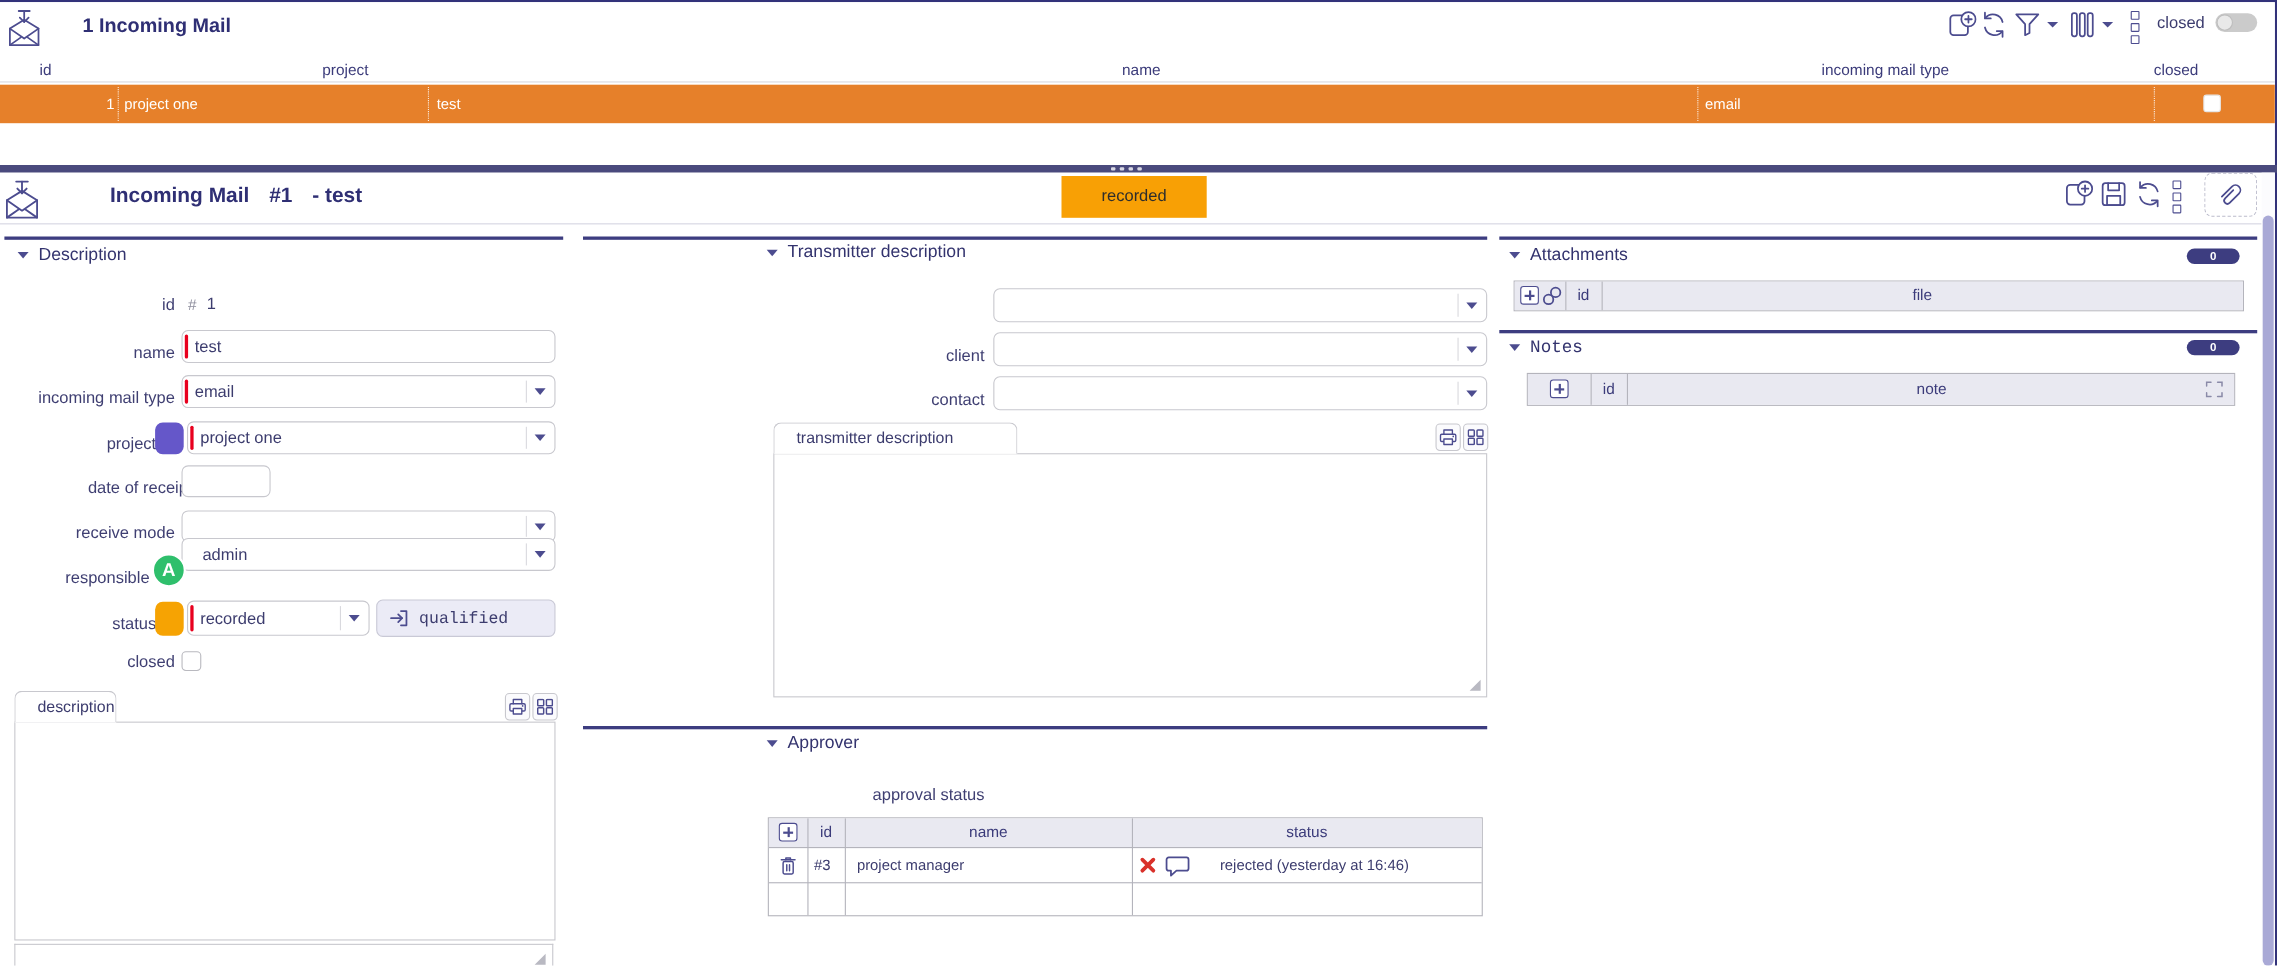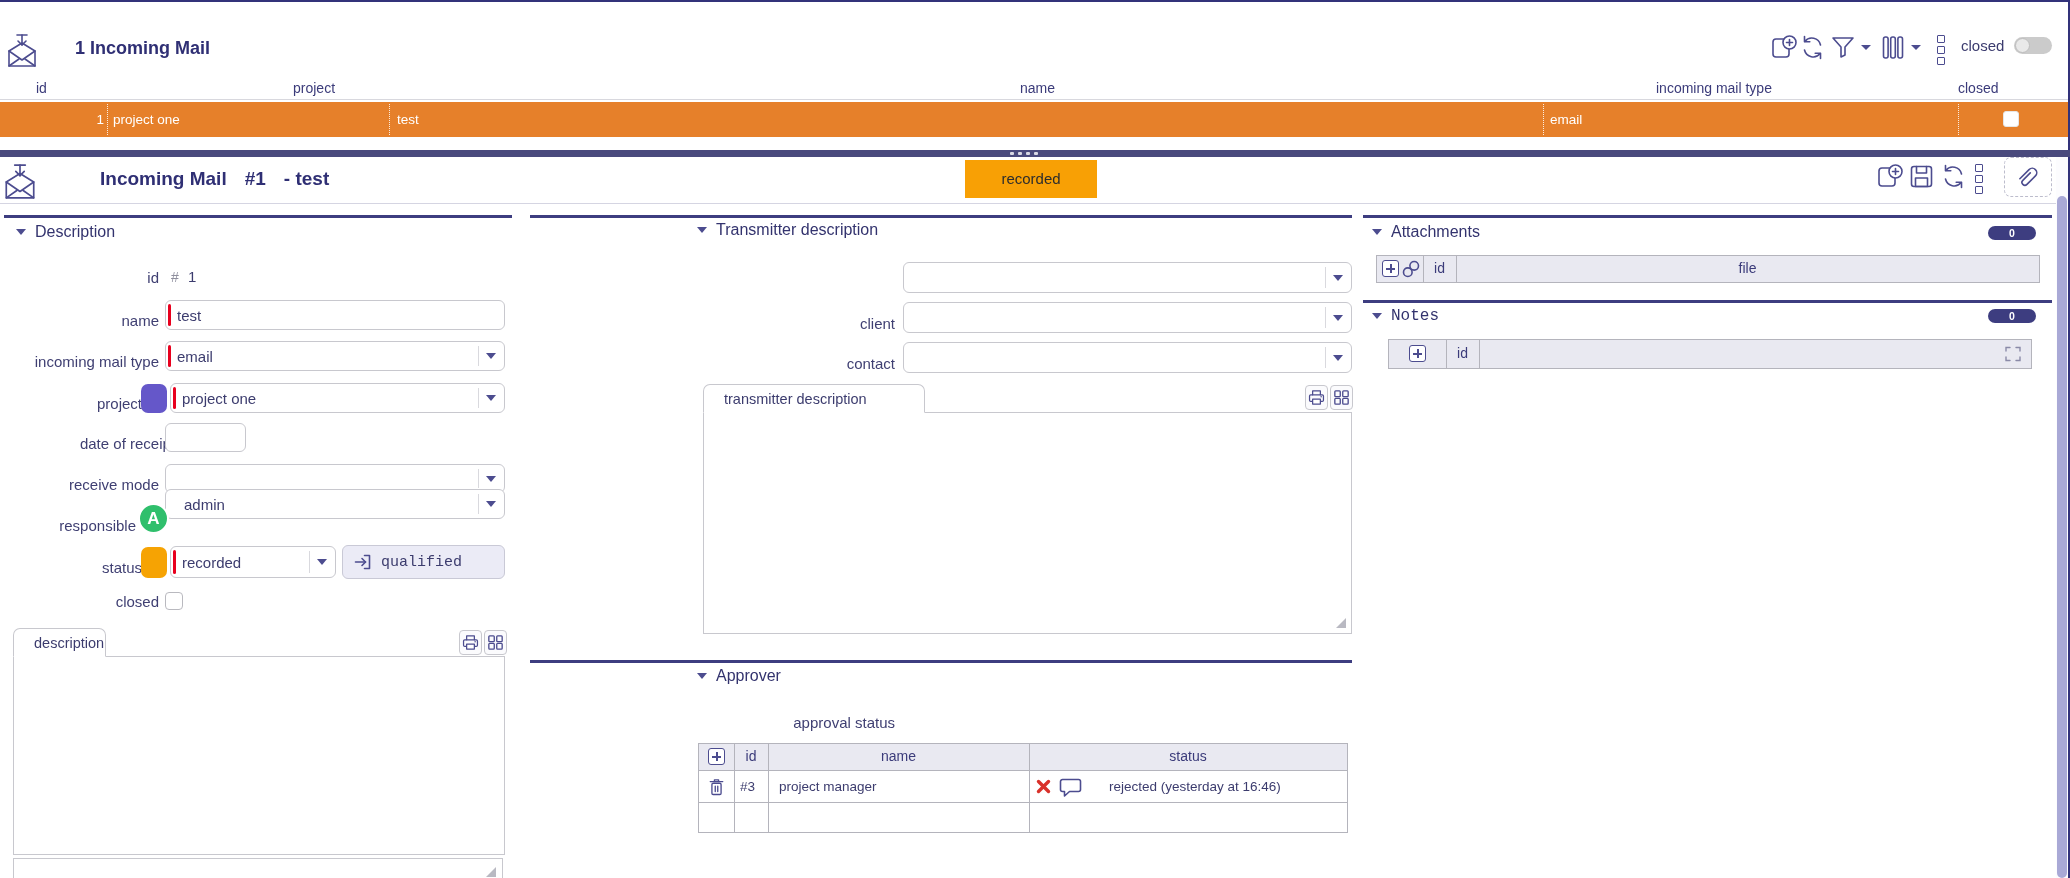--- a/index.html
+++ b/index.html
@@ -48,21 +48,21 @@
   .checkbox{position:absolute;box-sizing:border-box;background:#fff;border:1px solid #b9b9bf;border-radius:4px;}
 </style>
 </head>
 <body>
 
 <div class="stage">
 
   <div class="abs" style="left:0;top:0;width:2070px;height:2px;background:#32327a;"></div>
   <div class="abs" style="left:2068px;top:0;width:2px;height:878px;background:#32327a;"></div>
 
-  <div class="abs" style="left:0;top:2px;width:2068px;height:148px;background:#fff;margin-top:25px;">
+  <div class="abs" style="left:0;top:2px;width:2068px;height:148px;background:#fff;">
 
     <div class="abs" style="left:6px;top:6px;">
       <svg class="ic" width="32" height="36" viewBox="0 0 32 36">
         <path d="M16 2v10"></path>
           <path d="M12 8l4 4 4-4"></path>
           <path d="M11 2h10"></path>
         <path d="M3 18l13-8 13 8v15H3z"></path>
           <path d="M3 18l13 9 13-9"></path>
           <path d="M3 33l10-7"></path>
           <path d="M29 33l-10-7"></path>
@@ -404,20 +404,21 @@
     <div class="sec-head" style="left:1372px;top:150px;font-family:Liberation Mono, monospace;">
       <div class="tri"></div>
       <span>Notes</span>
     </div>
     <div class="pill" style="left:1988px;top:152px;">0</div>
 
     <div class="tbl" style="left:1388px;top:182px;width:644px;height:30px;">
       <div class="hd" style="height:28px;border-bottom:none;">
         <div class="plusbtn" style="left:20px;top:5px;"></div>
         <div class="thlabel" style="left:57px;width:33px;top:5px;">id</div>
+        <div class="thlabel" style="left:90px;width:554px;top:5px;">note</div>
         <div class="abs" style="left:616px;top:6px;">
           <svg width="16" height="16" viewBox="0 0 16 16" style="display:block;">
             <path d="M1 5V1.5h4M11 1.5h4V5M15 11v3.5h-4M5 14.5H1V11" style="fill:none;stroke:#8a8aa8;stroke-width:1.4;stroke-linecap:round;"></path>
           </svg>
         </div>
       </div>
       <div class="vsep" style="left:57px;"></div>
       <div class="vsep" style="left:90px;"></div>
     </div>
 

